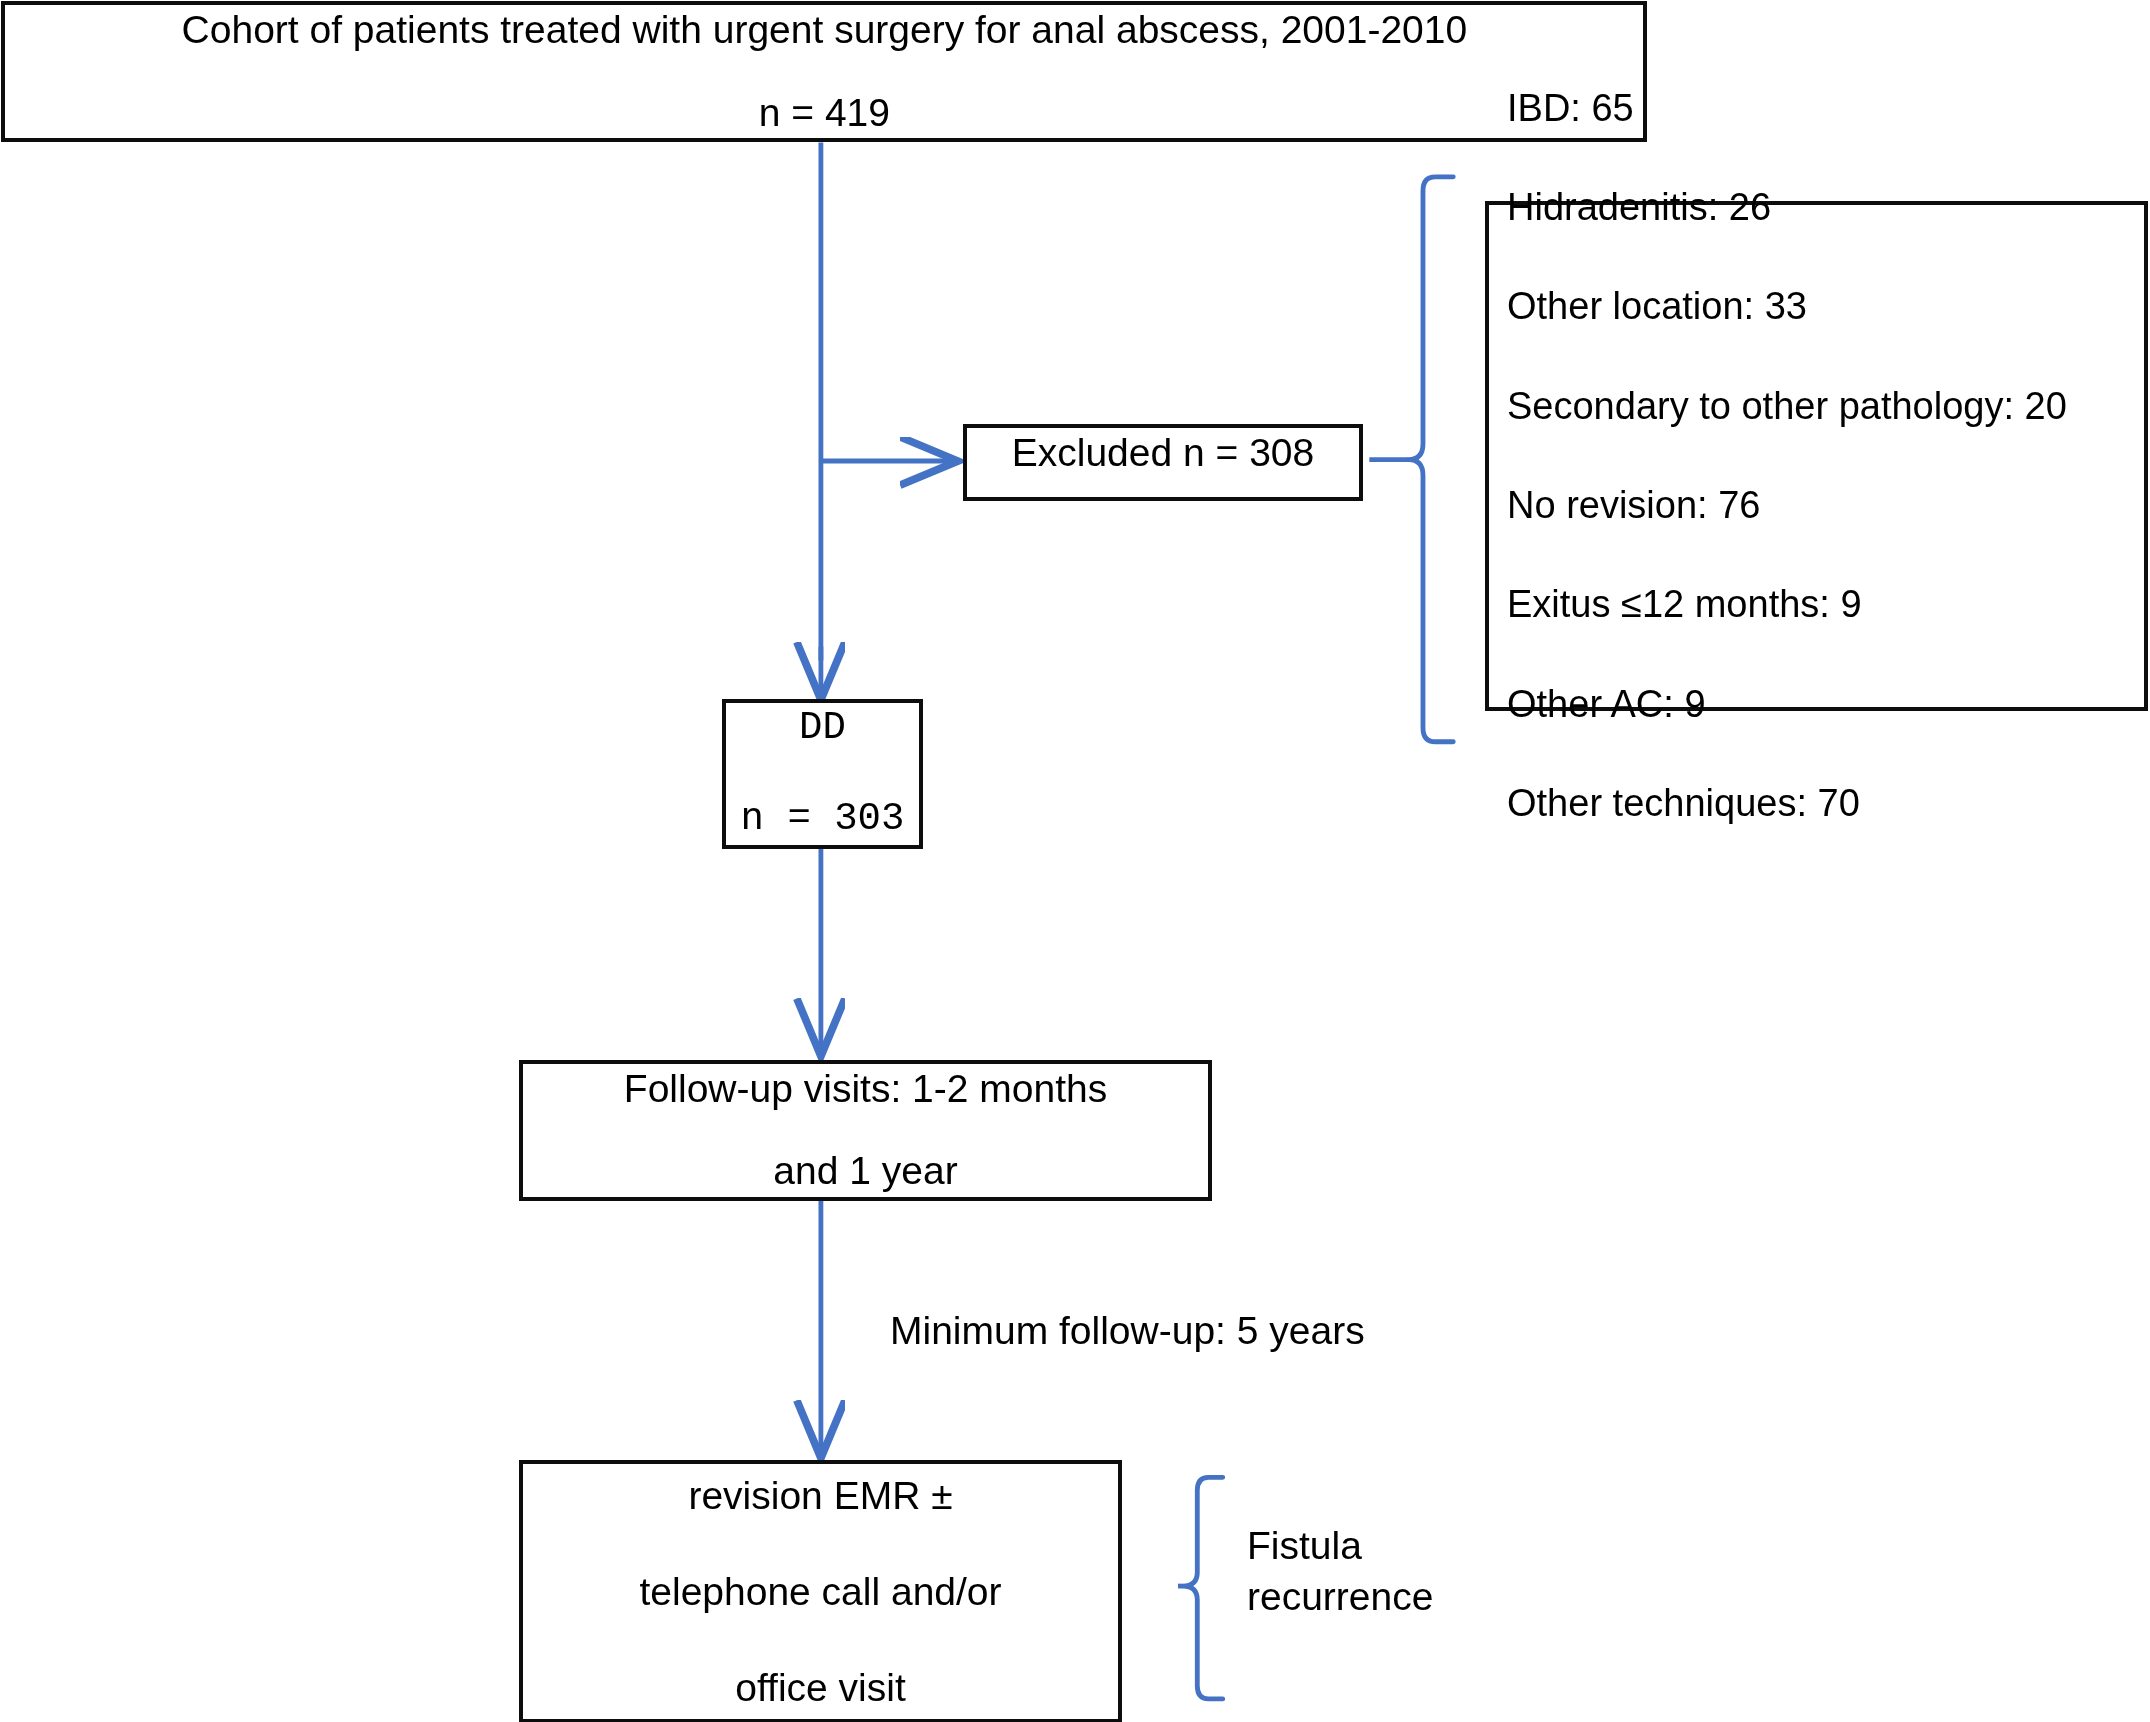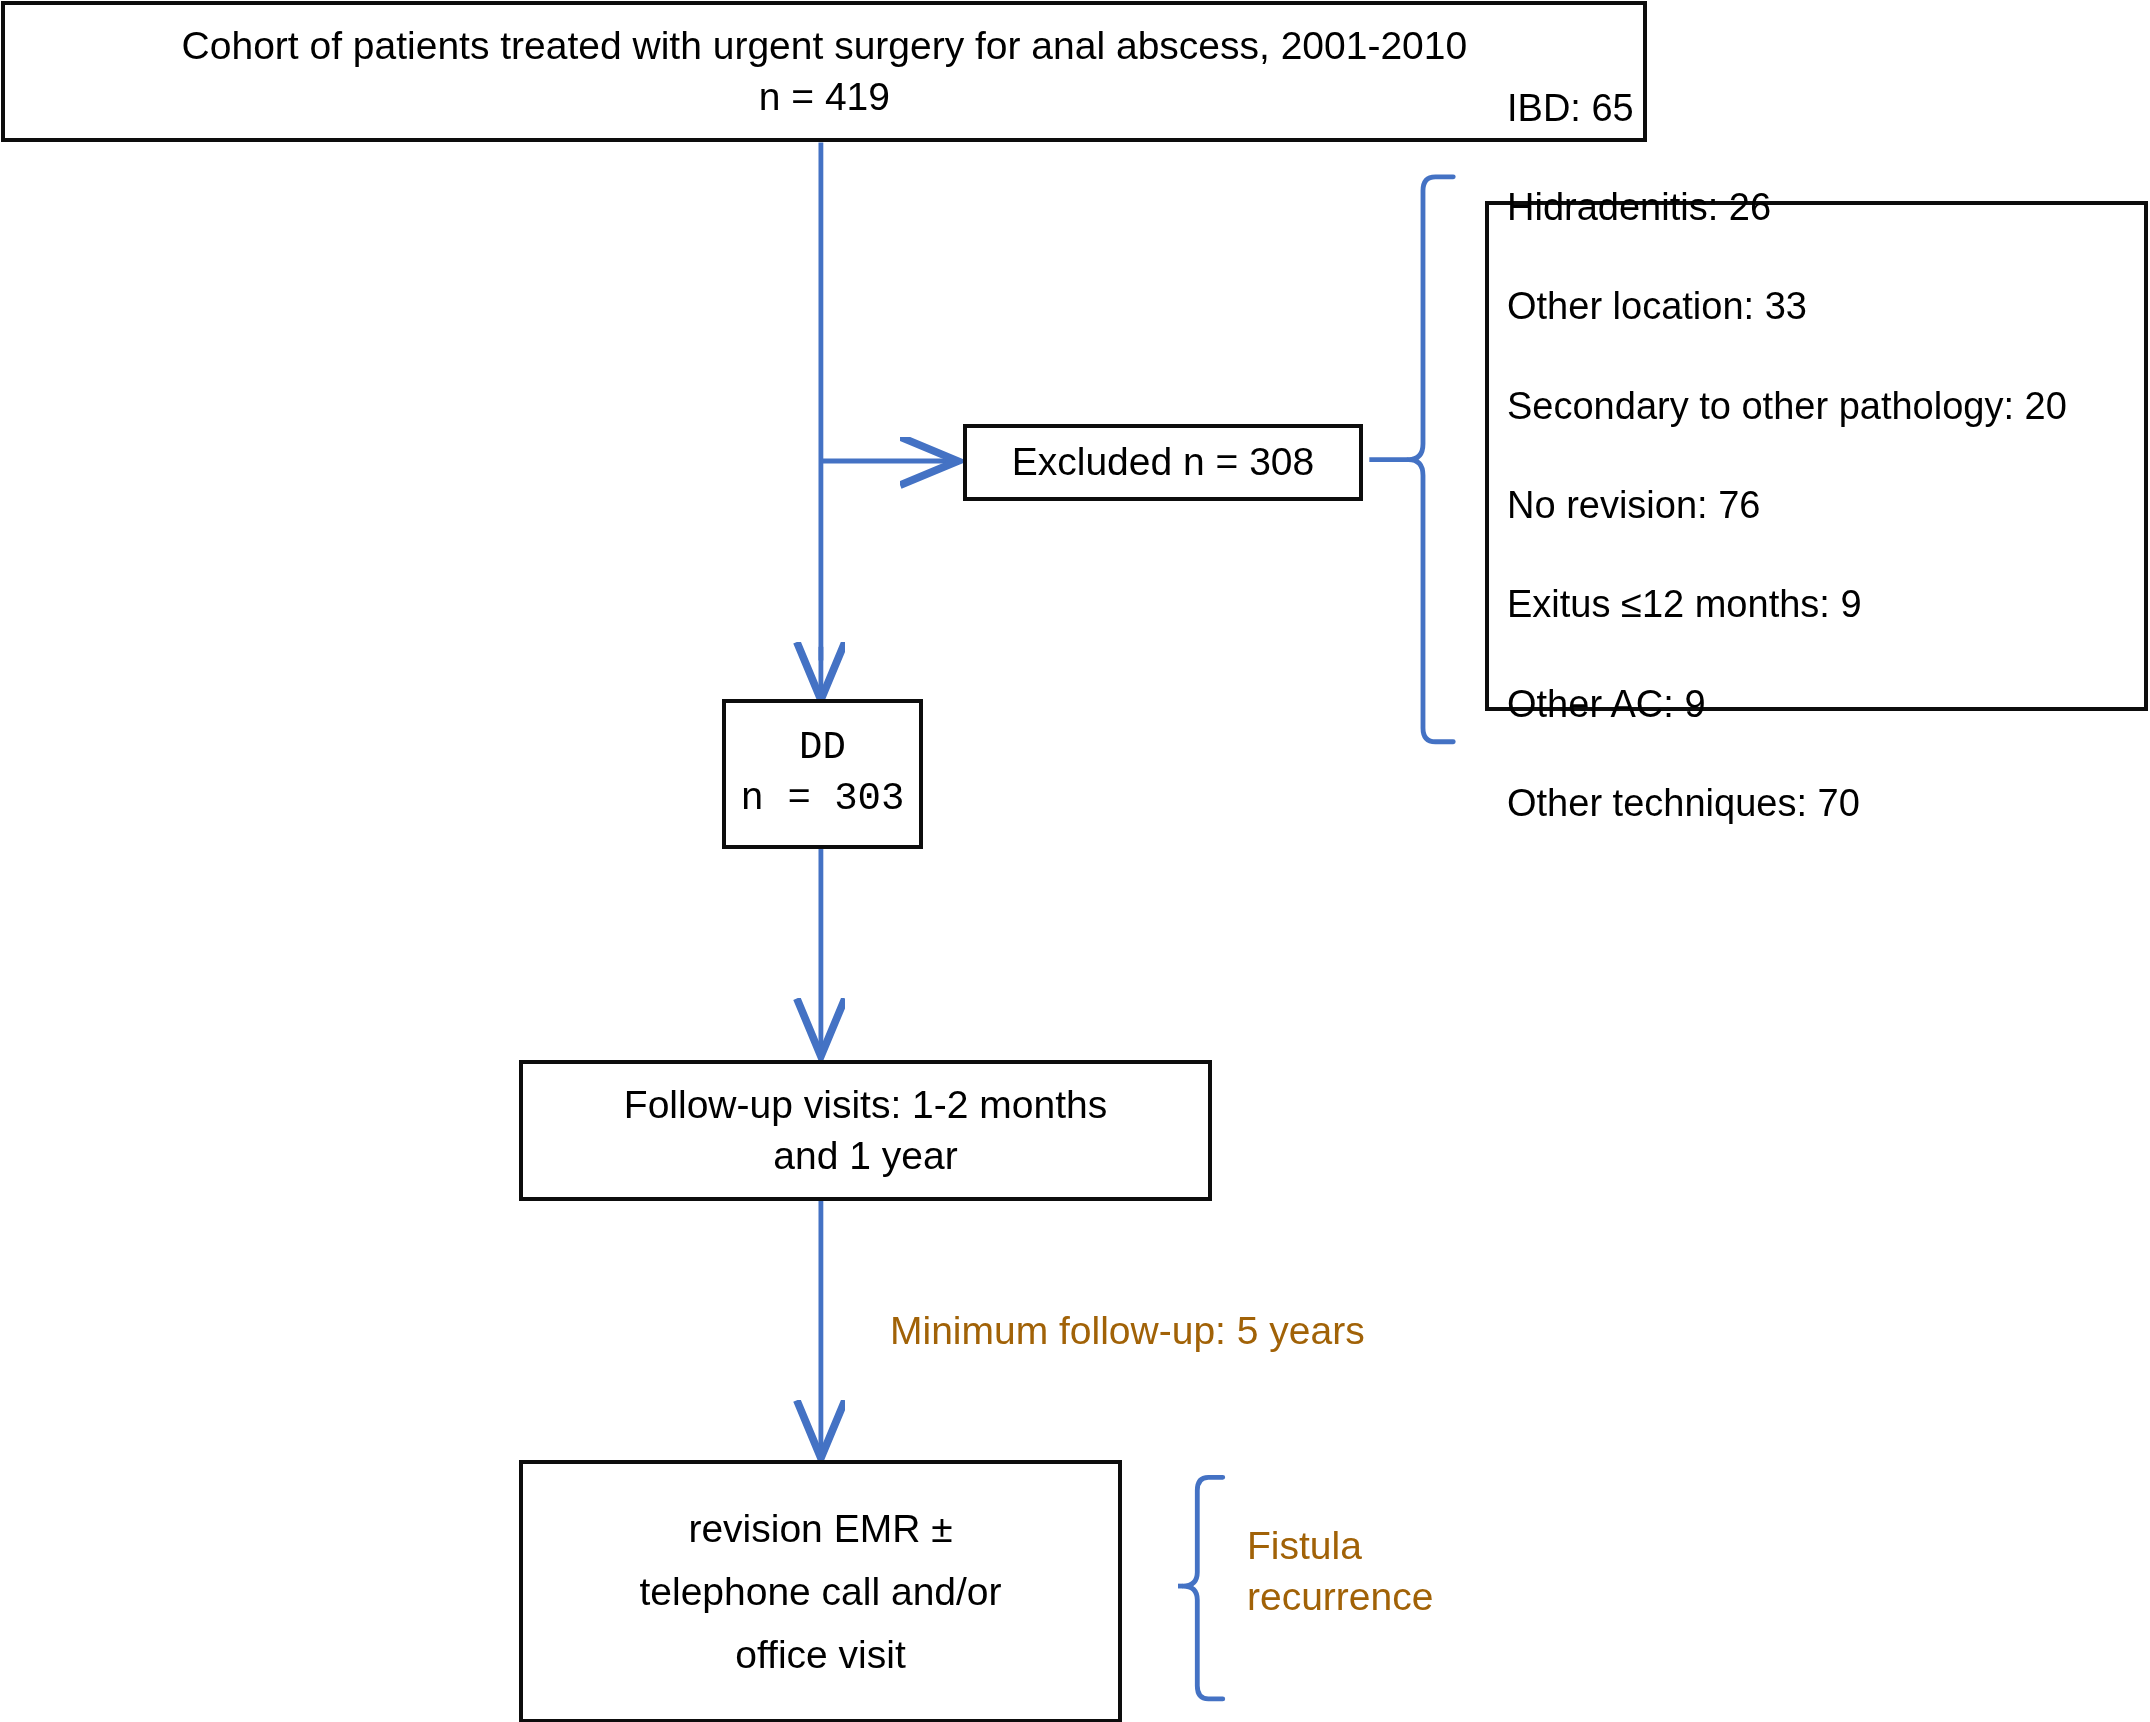--- a/index.html
+++ b/index.html
@@ -17,21 +17,21 @@
     overflow: hidden;
   }
   .node {
     position: absolute;
     box-sizing: border-box;
     background: #ffffff;
     border: 4.1px solid #0d0d0d;
     display: flex;
     flex-direction: column;
     align-items: center;
-    justify-content: center;
+    justify-content: space-between;
     color: #000000;
     line-height: 1.30;
   }
   .node .line {
     display: block;
     white-space: nowrap;
   }
   
   #node-cohort {
     left: 1.4px;  top: 1.4px;
@@ -67,21 +67,21 @@
   }
   #node-december {
     left: 519px;  top: 1460px;
     width: 603px; height: 263px;
     font-size: 39px;
     line-height: 1.62;
   }
   
   .free-label {
     position: absolute;
-    color: #a16207;
+    color: #000000;
     font-size: 39px;
     white-space: nowrap;
     line-height: 1.30;
   }
   #label-minimum-followup { left: 890px; top: 1306px; }
   #label-fistula {
     left: 1247px; top: 1521px;
     text-align: left;
   }
   

